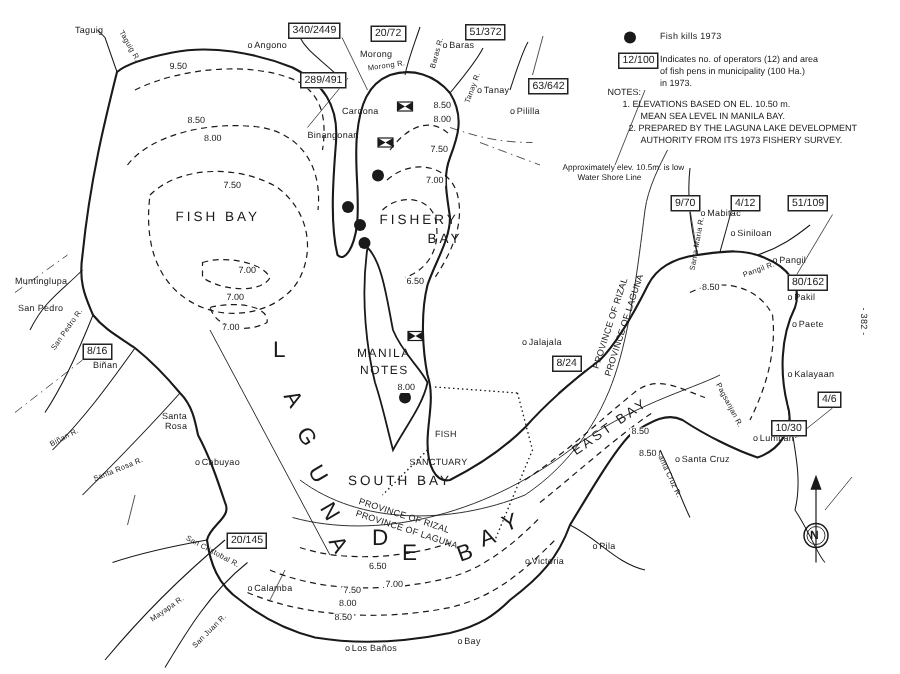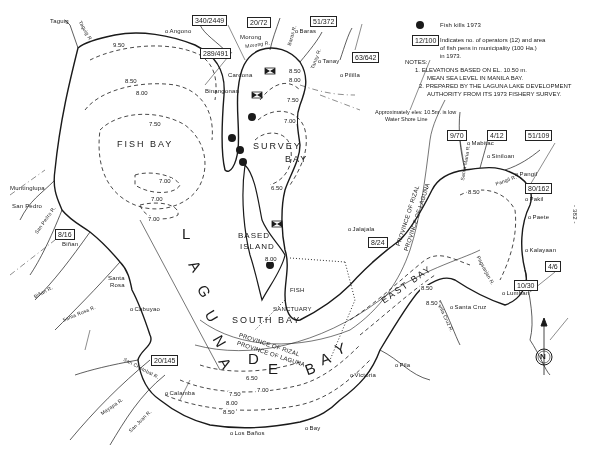--- a/index.html
+++ b/index.html
@@ -125,27 +125,27 @@
   <div style="padding-left:22px">AUTHORITY FROM ITS 1973 FISHERY SURVEY.</div>
 </div>
 <div class="notes" style="left:375px;top:109px;font-size:5.5px;line-height:7px;">
   <div>Approximately elev. 10.5m. is low</div>
   <div style="padding-left:10px">Water Shore Line</div>
 </div>
 
 <div class="lbl" style="left:578px;top:205px;transform:rotate(90deg);transform-origin:left top;font-size:6px;">- 382 -</div>
 
 <div class="bay" style="left:117px;top:140px;">FISH BAY</div>
-<div class="bay" style="left:253px;top:142px;">SURVEY</div>
+<div class="bay" style="left:253px;top:142px;">FISHERY</div>
 <div class="bay" style="left:285px;top:155px;">BAY</div>
 <div class="bay" style="left:232px;top:316px;">SOUTH BAY</div>
 <div class="bay" style="left:380px;top:298px;transform:rotate(-35deg);transform-origin:left top;">EAST BAY</div>
 
-<div class="lbl" style="left:238px;top:232px;font-size:8px;letter-spacing:1px;">BASED</div>
-<div class="lbl" style="left:240px;top:243px;font-size:8px;letter-spacing:1px;">ISLAND</div>
+<div class="lbl" style="left:238px;top:232px;font-size:8px;letter-spacing:1px;">MANILA</div>
+<div class="lbl" style="left:240px;top:243px;font-size:8px;letter-spacing:1px;">NOTES</div>
 <div class="lbl" style="left:290px;top:287px;">FISH</div>
 <div class="lbl" style="left:273px;top:306px;">SANCTUARY</div>
 
 <div class="big" style="left:182px;top:225px;">L</div>
 <div class="big" style="left:190px;top:258px;transform:rotate(60deg);">A</div>
 <div class="big" style="left:198px;top:283px;transform:rotate(60deg);">G</div>
 <div class="big" style="left:206px;top:308px;transform:rotate(60deg);">U</div>
 <div class="big" style="left:214px;top:333px;transform:rotate(60deg);">N</div>
 <div class="big" style="left:220px;top:355px;transform:rotate(60deg);">A</div>
 <div class="big" style="left:248px;top:350px;">D</div>

